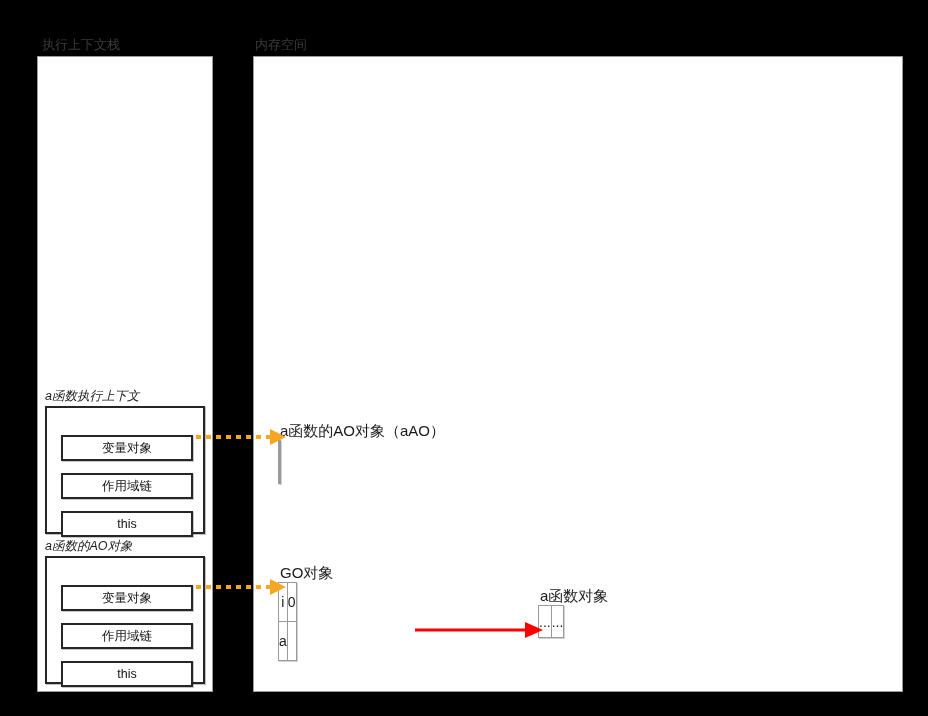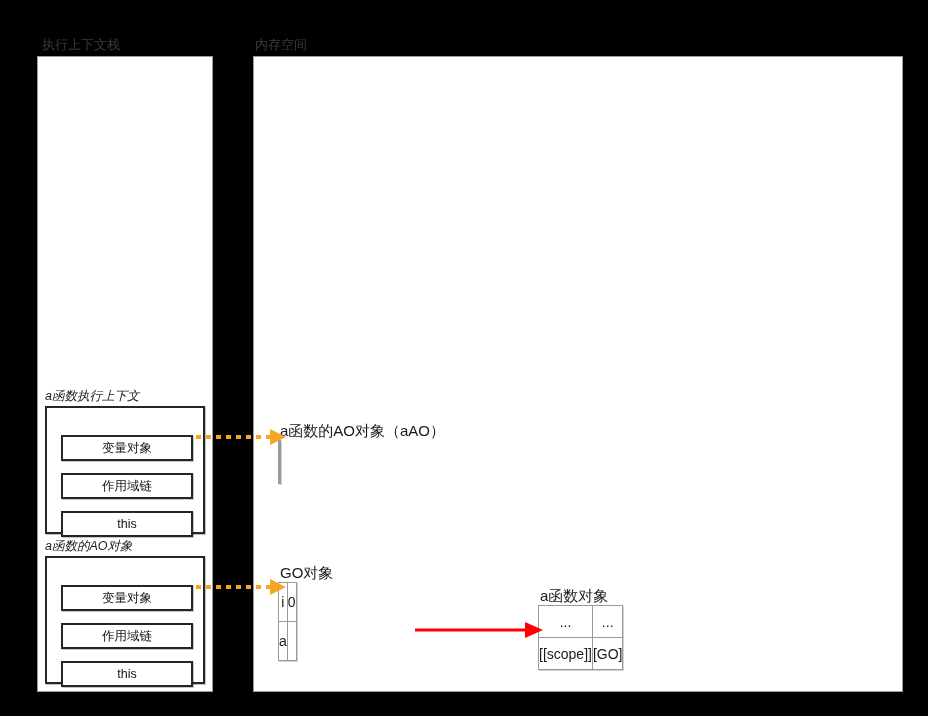--- a/index.html
+++ b/index.html
@@ -210,24 +210,20 @@
   </div>
 
   <div class="obj" id="obj-fn">
     <div class="obj-title">a函数对象</div>
     <table class="obj-table">
       <tbody>
           <tr>
         <td>...</td>
         <td>...</td>
       </tr>
-      <tr>
-        <td>[[scope]]</td>
-        <td>[GO]</td>
-      </tr>
     </tbody>
       </table>
   </div>
 
   <svg class="arrow-svg" id="arrow-vo-aao" viewBox="0 0 92 26">
     <line x1="0" y1="13" x2="74" y2="13" stroke="#f5a623" stroke-width="4" stroke-dasharray="5 5" stroke-linecap="butt"></line>
     <polygon points="74,5 90,13 74,21" fill="#f5a623"></polygon>
   </svg>
 
   <svg class="arrow-svg" id="arrow-vo-go" viewBox="0 0 92 26">

